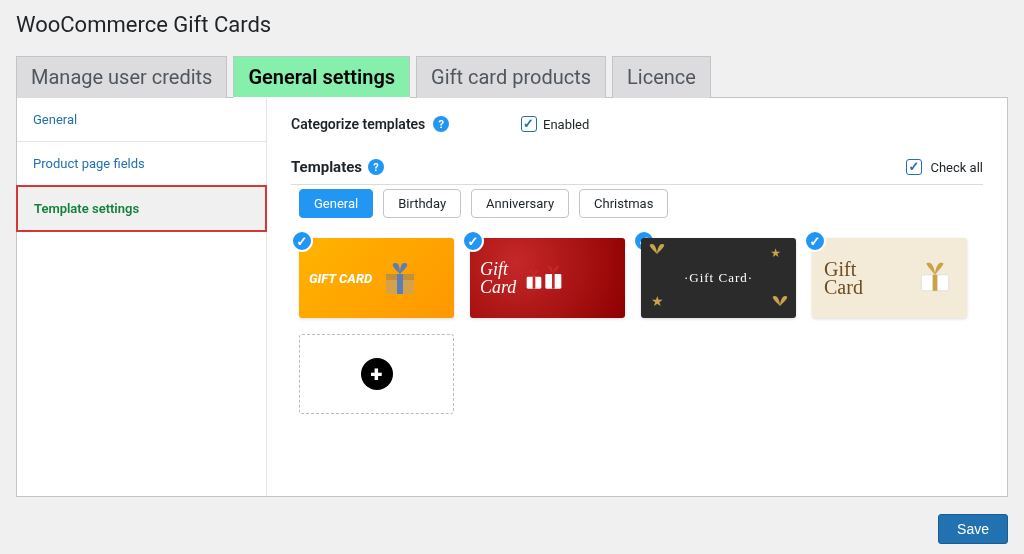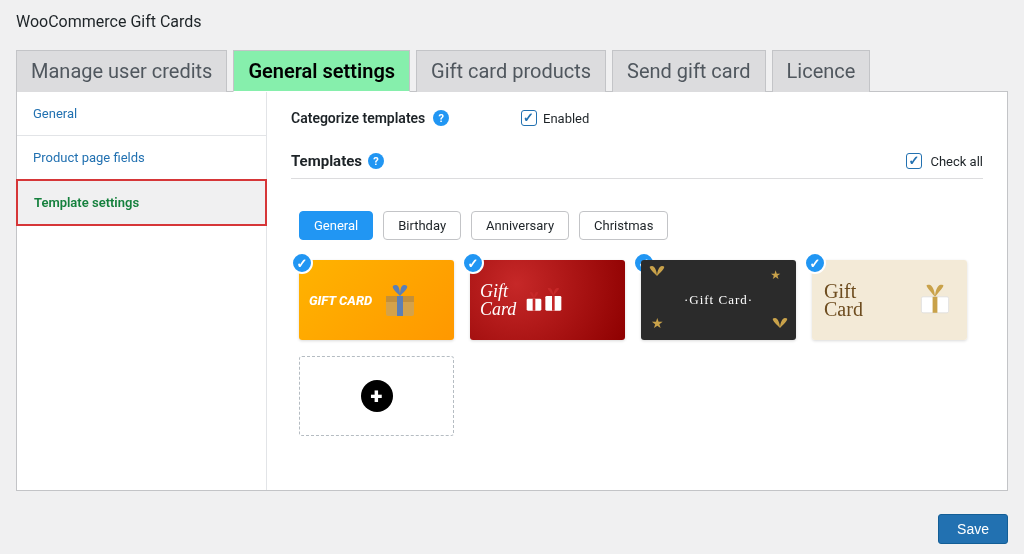--- a/index.html
+++ b/index.html
@@ -4,21 +4,21 @@
 <style>
   * { box-sizing: border-box; margin: 0; padding: 0; }
   body {
     font-family: -apple-system, BlinkMacSystemFont, "Segoe UI", Roboto, sans-serif;
     background: #f0f0f1;
     color: #1d2327;
     font-size: 13px;
     padding: 8px 16px 60px 16px;
   }
   .page-title {
-    font-size: 16px;
+    font-size: 22px;
     font-weight: 400;
     margin: 4px 0 18px 0;
     color: #1d2327;
   }
   .tabs {
     display: flex;
     gap: 6px;
     margin-bottom: 0;
   }
   .tab {
@@ -103,21 +103,21 @@
   input[type=checkbox]:checked { border-color: #2271b1; }
   input[type=checkbox]:checked::after {
     content: "✓";
     color: #2271b1;
     font-size: 13px; font-weight: 900;
     position: absolute; top: -1px; left: 1px;
   }
   .section-header {
     display: flex; justify-content: space-between; align-items: center;
     border-bottom: 1px solid #dcdcde;
-    padding-bottom: 8px; margin-bottom: 32px;
+    padding-bottom: 8px; margin-bottom: 4px;
   }
   .section-title {
     font-size: 15px; font-weight: 700;
     display: flex; align-items: center; gap: 6px;
   }
   .checkall { display: flex; align-items: flex-end; gap: 8px; font-size: 13px; }
   .pill-row { display: flex; gap: 10px; margin-bottom: 20px; padding-left: 8px; }
   .pill {
     padding: 6px 14px;
     border: 1px solid #c3c4c7;
@@ -195,21 +195,20 @@
 </style>
 </head>
 <body>
 
 <h1 class="page-title">WooCommerce Gift Cards</h1>
 
 <div class="tabs">
   <div class="tab">Manage user credits</div>
   <div class="tab active">General settings</div>
   <div class="tab">Gift card products</div>
-  <div class="tab">Send gift card</div>
   <div class="tab">Licence</div>
 </div>
 
 <div class="panel">
   <div class="sidebar">
     <div class="sidebar-item">General</div>
     <div class="sidebar-item">Product page fields</div>
     <div class="sidebar-item active">Template settings</div>
   </div>
 

